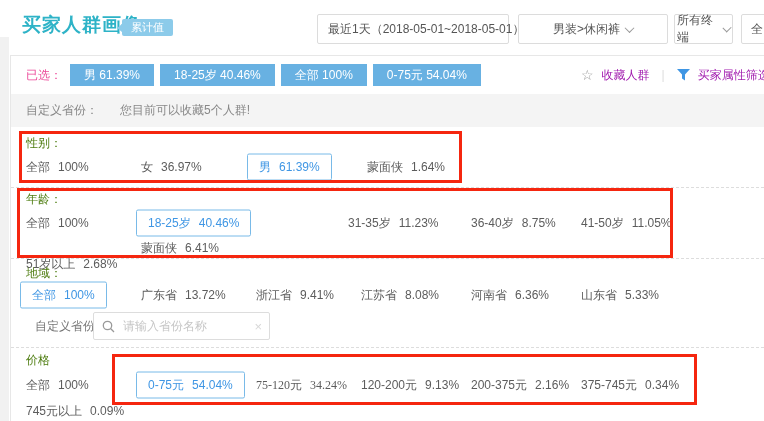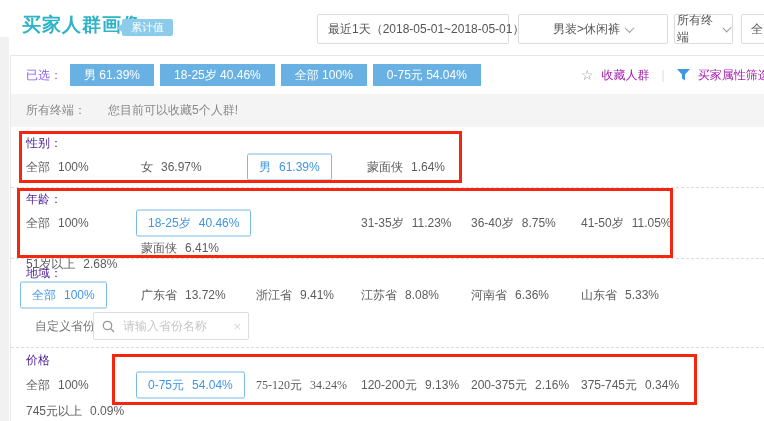--- a/index.html
+++ b/index.html
@@ -16,43 +16,43 @@
   .date-btn .dtext{padding:0 10px;white-space:nowrap;font-size:12px;}
   .btn-divider{width:1px;align-self:stretch;background:#e3e3e3;}
   .cal-wrap{width:29px;display:flex;align-items:center;justify-content:center;}
   .cat-btn{left:518px;width:150px;justify-content:center;gap:6px;}
   .term-btn{left:674px;width:59px;justify-content:center;gap:4px;padding:0 2px;}
   .extra-btn{left:741px;width:50px;padding-left:9px;}
   .chev{width:6px;height:6px;border-right:1px solid #999;border-bottom:1px solid #999;transform:rotate(45deg) translate(-1px,-1px);display:inline-block;}
   
   .content{position:absolute;left:10px;top:55px;width:770px;height:380px;border:1px solid #e7e7e7;background:#fff;box-sizing:border-box;}
   .sel-row{position:absolute;left:0;top:0;right:0;height:38px;display:flex;align-items:center;}
-  .sel-label{margin-left:15px;color:#8b5cf6;}
+  .sel-label{margin-left:15px;color:#ec4899;}
   .tags{display:flex;align-items:center;gap:6px;margin-left:8px;}
   .tag{background:#68b1e2;color:#fff;line-height:22px;padding:0 14px;white-space:nowrap;}
   .sel-links{position:absolute;left:570px;top:0;height:38px;display:flex;align-items:center;gap:8px;white-space:nowrap;}
   .star{color:#9a9a9a;font-size:14px;}
   .vdiv{color:#ddd;margin:0 4px;}
   .link-text{color:#a21caf;}
   .fav-row{position:absolute;left:0;top:38px;right:0;height:33px;background:#f4f4f4;display:flex;align-items:center;gap:22px;}
   .fav-label{margin-left:15px;color:#888;}
   .fav-msg{color:#888;}
   
   .sec{position:absolute;left:0;right:0;}
   .sec-border{border-bottom:1px dashed #ddd;}
-  .sec-label{position:absolute;left:15px;line-height:17px;color:#4c1d95;}
+  .sec-label{position:absolute;left:15px;line-height:17px;color:#4d7c0f;}
   .row{position:absolute;left:0;right:0;height:26px;}
   .opt{position:absolute;top:50%;transform:translateY(-50%);white-space:nowrap;cursor:pointer;}
   .opt .on{color:#5c5c5c;}
   .opt .ov{color:#5c5c5c;margin-left:8px;}
   .opt.boxed{border:1px solid #79bae8;border-radius:2px;padding:4px 11px;background:#fff;}
   .opt.boxed .on,.opt.boxed .ov{color:#3f96e4;}
   
   .custom-label{position:absolute;left:24px;top:50%;transform:translateY(-50%);color:#777;}
-  .search-box{position:absolute;left:82px;top:0;width:156px;height:28px;border:1px solid #ddd;border-radius:2px;
+  .search-box{position:absolute;left:82px;top:0;width:177px;height:28px;border:1px solid #ddd;border-radius:2px;
               display:flex;align-items:center;box-sizing:border-box;background:#fff;}
   .search-box input{border:none;outline:none;flex:1;font-size:12px;color:#555;min-width:0;background:transparent;
                     font-family:"Liberation Sans","DejaVu Sans",sans-serif;}
   .search-box input::placeholder{color:#c6c6c6;}
   .mag{margin:0 6px 0 8px;flex:none;display:flex;}
   .clear-x{color:#d8d8d8;margin-right:7px;font-size:13px;cursor:pointer;}
   
   .anno{position:absolute;border:3px solid #f5260f;pointer-events:none;z-index:50;}
   .anno-gender{left:19px;top:131px;width:437px;height:46px;}
   .anno-age{left:17px;top:188px;width:650px;height:64px;}
@@ -106,40 +106,40 @@
       <span class="link-text">收藏人群</span>
       <span class="vdiv">|</span>
       <svg width="13" height="12" viewBox="0 0 13 12">
         <path d="M0,0 H13 L8,5.5 V11.5 L5,9.5 V5.5 Z" fill="#3f96e4"></path>
       </svg>
       <span class="link-text">买家属性筛选</span>
     </div>
   </div>
 
   <div class="fav-row">
-    <span class="fav-label">所有终端：</span>
+    <span class="fav-label">自定义省份：</span>
     <span class="fav-msg">您目前可以收藏5个人群!</span>
   </div>
 
   <section class="sec sec-border" style="top:71px;height:60px;">
     <span class="sec-label" style="top:8px;">性别：</span>
     <div class="row" style="top:27px;">
       <div class="opt" style="left:15px;"><span class="on">全部</span><span class="ov">100%</span></div>
       <div class="opt" style="left:130px;"><span class="on">女</span><span class="ov">36.97%</span></div>
       <div class="opt boxed" style="left:236px;"><span class="on">男</span><span class="ov">61.39%</span></div>
       <div class="opt" style="left:356px;"><span class="on">蒙面侠</span><span class="ov">1.64%</span></div>
     </div>
   </section>
 
   <section class="sec sec-border" style="top:131px;height:71px;">
     <span class="sec-label" style="top:5px;font-family:Liberation Mono, monospace;">年龄：</span>
     <div class="row" style="top:23px;">
       <div class="opt" style="left:15px;"><span class="on">全部</span><span class="ov">100%</span></div>
       <div class="opt boxed" style="left:125px;"><span class="on">18-25岁</span><span class="ov">40.46%</span></div>
-      <div class="opt" style="left:350px;"><span class="on">31-35岁</span><span class="ov">11.23%</span></div>
+      <div class="opt" style="left:337px;"><span class="on">31-35岁</span><span class="ov">11.23%</span></div>
       <div class="opt" style="left:460px;"><span class="on">36-40岁</span><span class="ov">8.75%</span></div>
       <div class="opt" style="left:570px;"><span class="on">41-50岁</span><span class="ov">11.05%</span></div>
     </div>
     <div class="row" style="top:48px;">
       <div class="opt" style="left:15px;margin-top:16px;"><span class="on">51岁以上</span><span class="ov">2.68%</span></div>
       <div class="opt" style="left:130px;"><span class="on">蒙面侠</span><span class="ov">6.41%</span></div>
     </div>
   </section>
 
   <section class="sec sec-border" style="top:202px;height:89px;">

